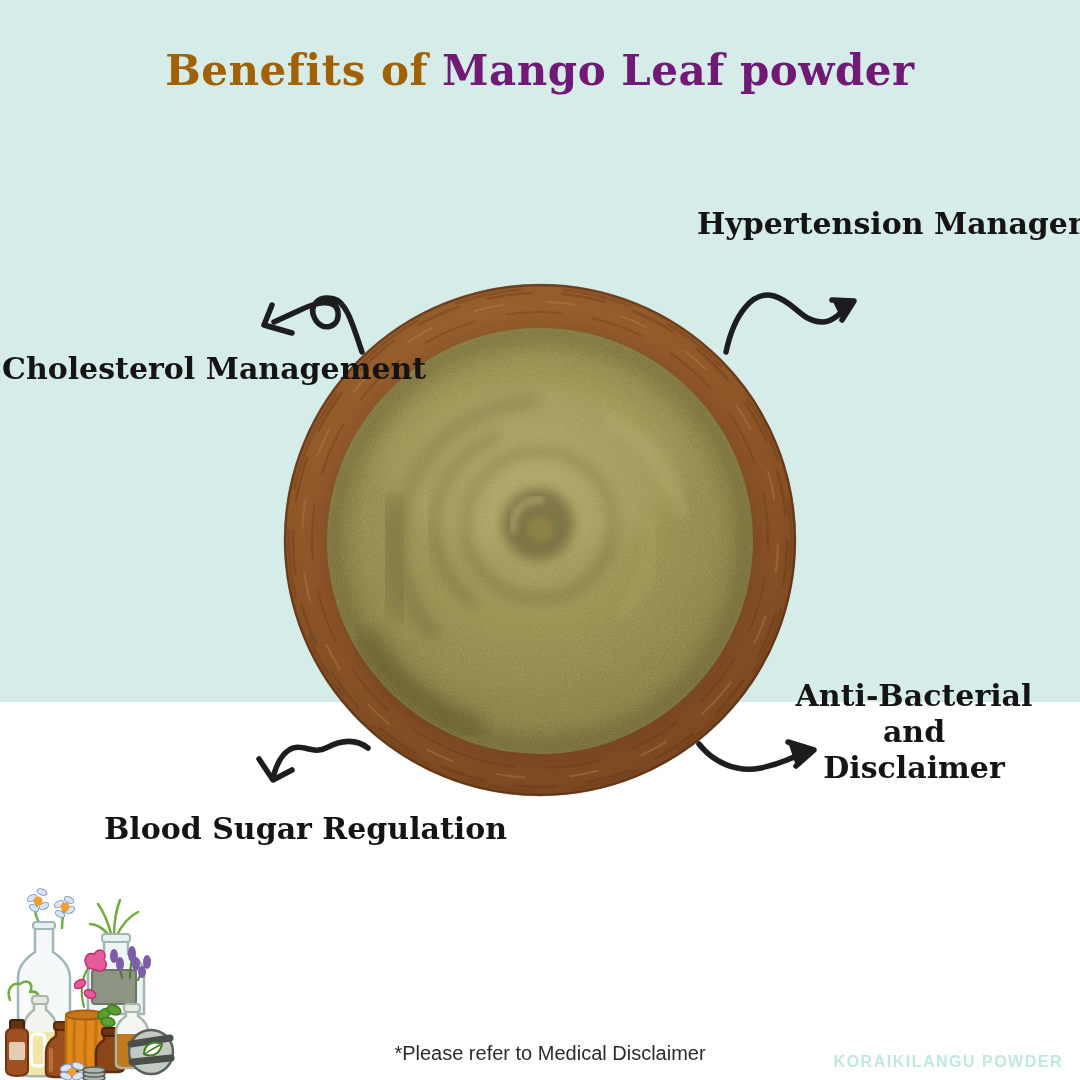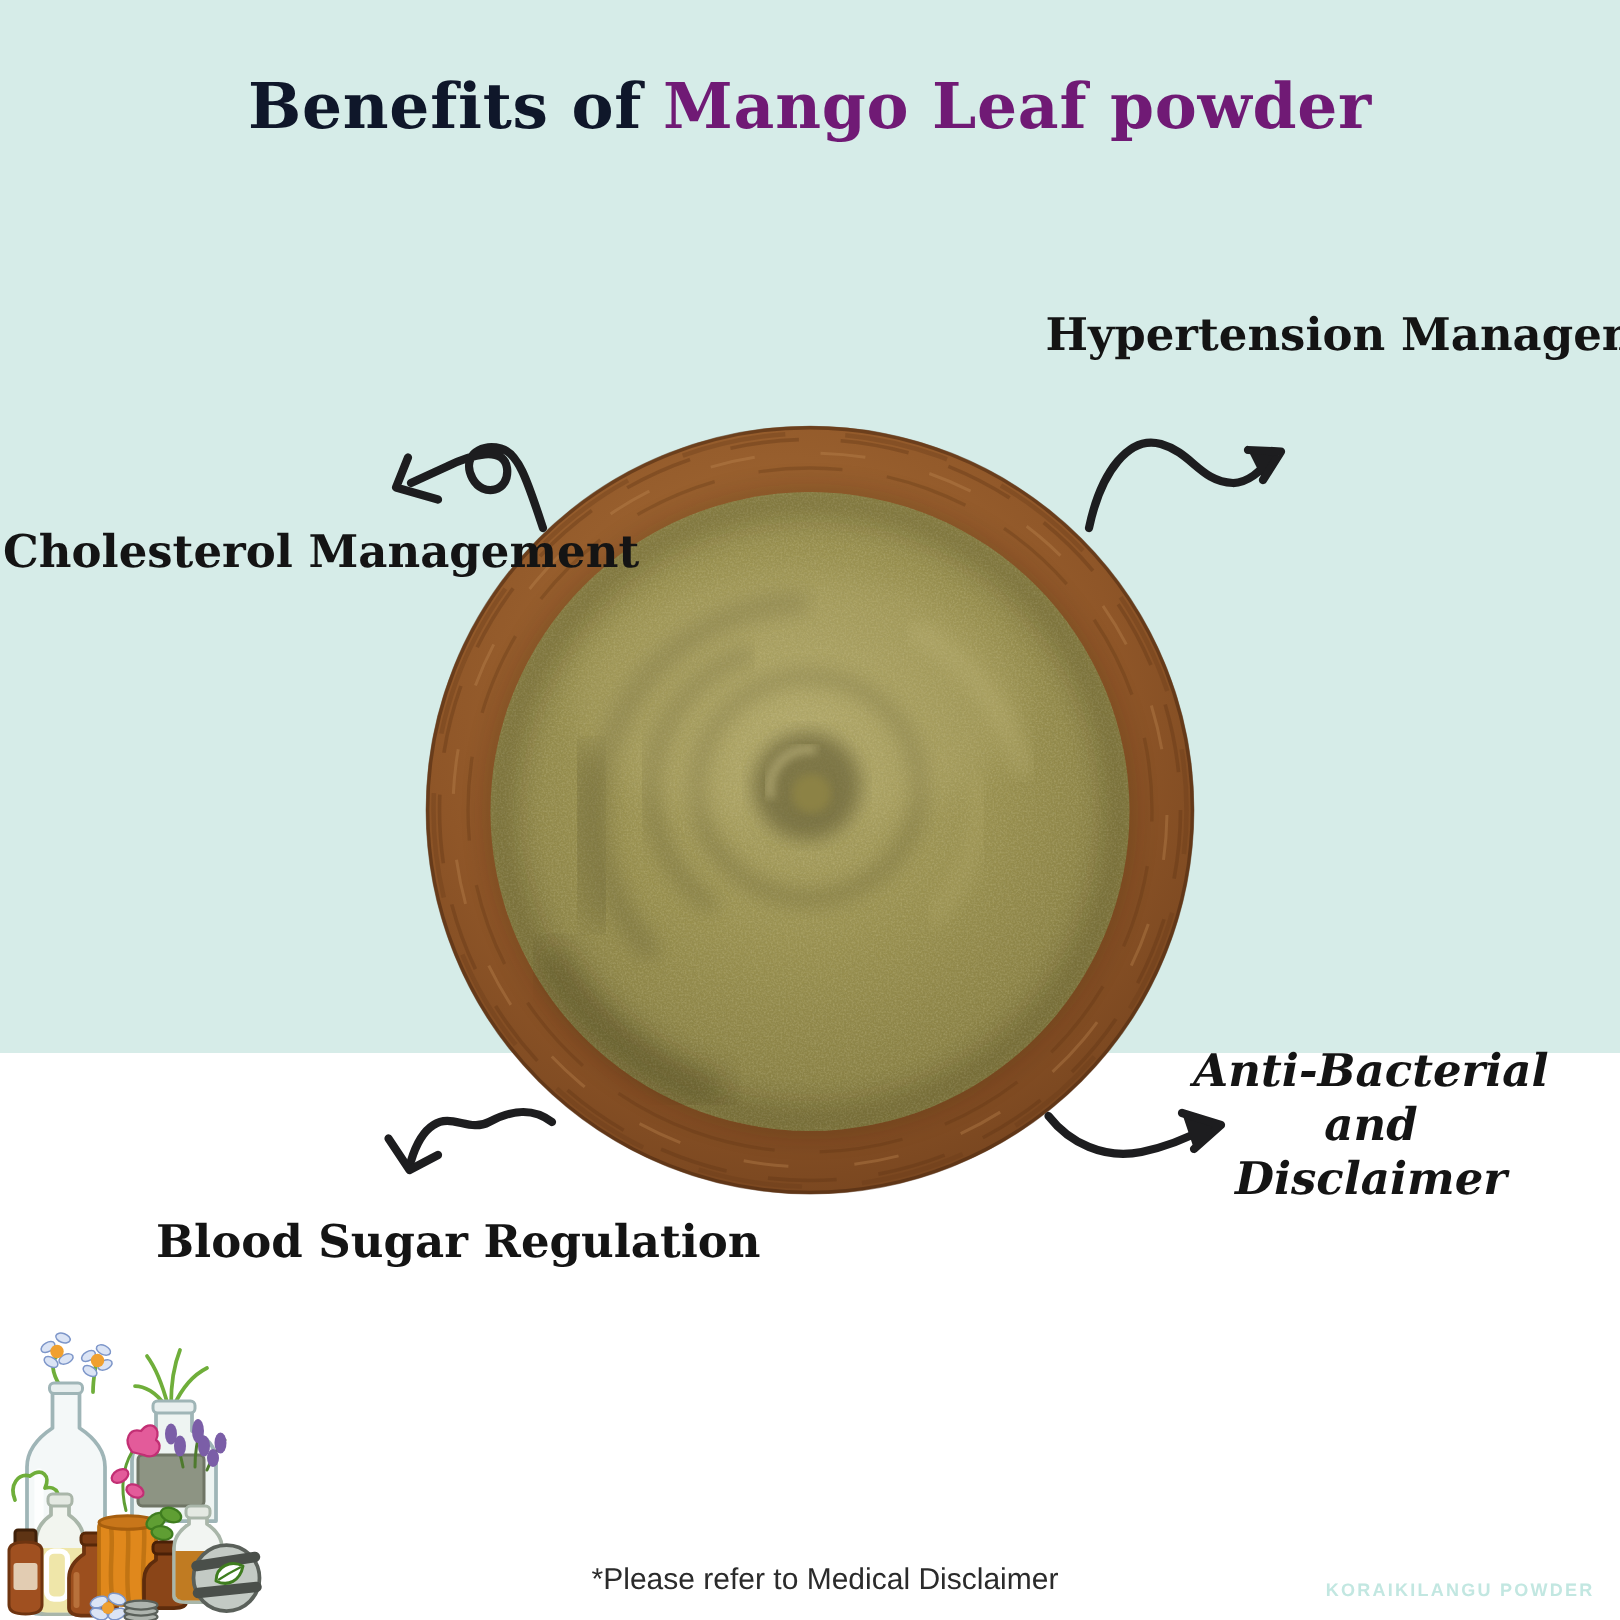--- a/index.html
+++ b/index.html
@@ -8,41 +8,41 @@
     background:#ffffff;font-family:"DejaVu Serif",serif;
   }
   .bg-mint{
     position:absolute;left:0;top:0;width:1080px;height:702px;
     background:#d6ece8;
   }
   .title{
     position:absolute;left:0;top:46px;width:1080px;text-align:center;
     font-size:42px;font-weight:700;letter-spacing:.5px;margin:0;
   }
-  .title .t-dark{color:#0f172a;}
+  .title .t-dark{color:#a16207;}
   .title .t-accent{color:#701a75;margin-left:14px;}
   .benefit{
     position:absolute;font-weight:700;font-size:30px;color:#141414;
     white-space:nowrap;line-height:36px;
   }
   #b-hypertension{left:697px;top:206px;width:362px;text-align:center;}
   #b-cholesterol{left:2px;top:351px;width:332px;text-align:left;}
-  #b-antibacterial{left:780px;top:697px;width:268px;white-space:normal;text-align:center;font-style:italic;}
+  #b-antibacterial{left:780px;top:678px;width:268px;white-space:normal;text-align:center;}
   #b-bloodsugar{left:104px;top:811px;width:314px;}
   .bowl-wrap{position:absolute;left:282px;top:282px;width:516px;height:516px;}
   .arrows{position:absolute;left:0;top:0;width:1080px;height:1080px;pointer-events:none;}
   .bottles{position:absolute;left:4px;top:882px;width:172px;height:198px;}
   .disclaimer{
     position:absolute;left:0;top:1042px;width:1100px;text-align:center;
     font-family:"Liberation Sans",sans-serif;font-size:20px;color:#2b2b2b;
   }
   .watermark{
     position:absolute;right:17px;top:1053px;
     font-family:"Liberation Sans",sans-serif;font-weight:700;
-    font-size:12px;letter-spacing:1.5px;color:#c2e7e1;margin-left:10px;
+    font-size:16px;letter-spacing:1.5px;color:#c2e7e1;margin-left:10px;
   }
 </style>
 </head>
 <body>
 
 <div class="canvas">
 
   <div class="bg-mint"></div>
 
   <h1 class="title"><span class="t-dark">Benefits of</span><span class="t-accent">Mango Leaf powder</span></h1>

